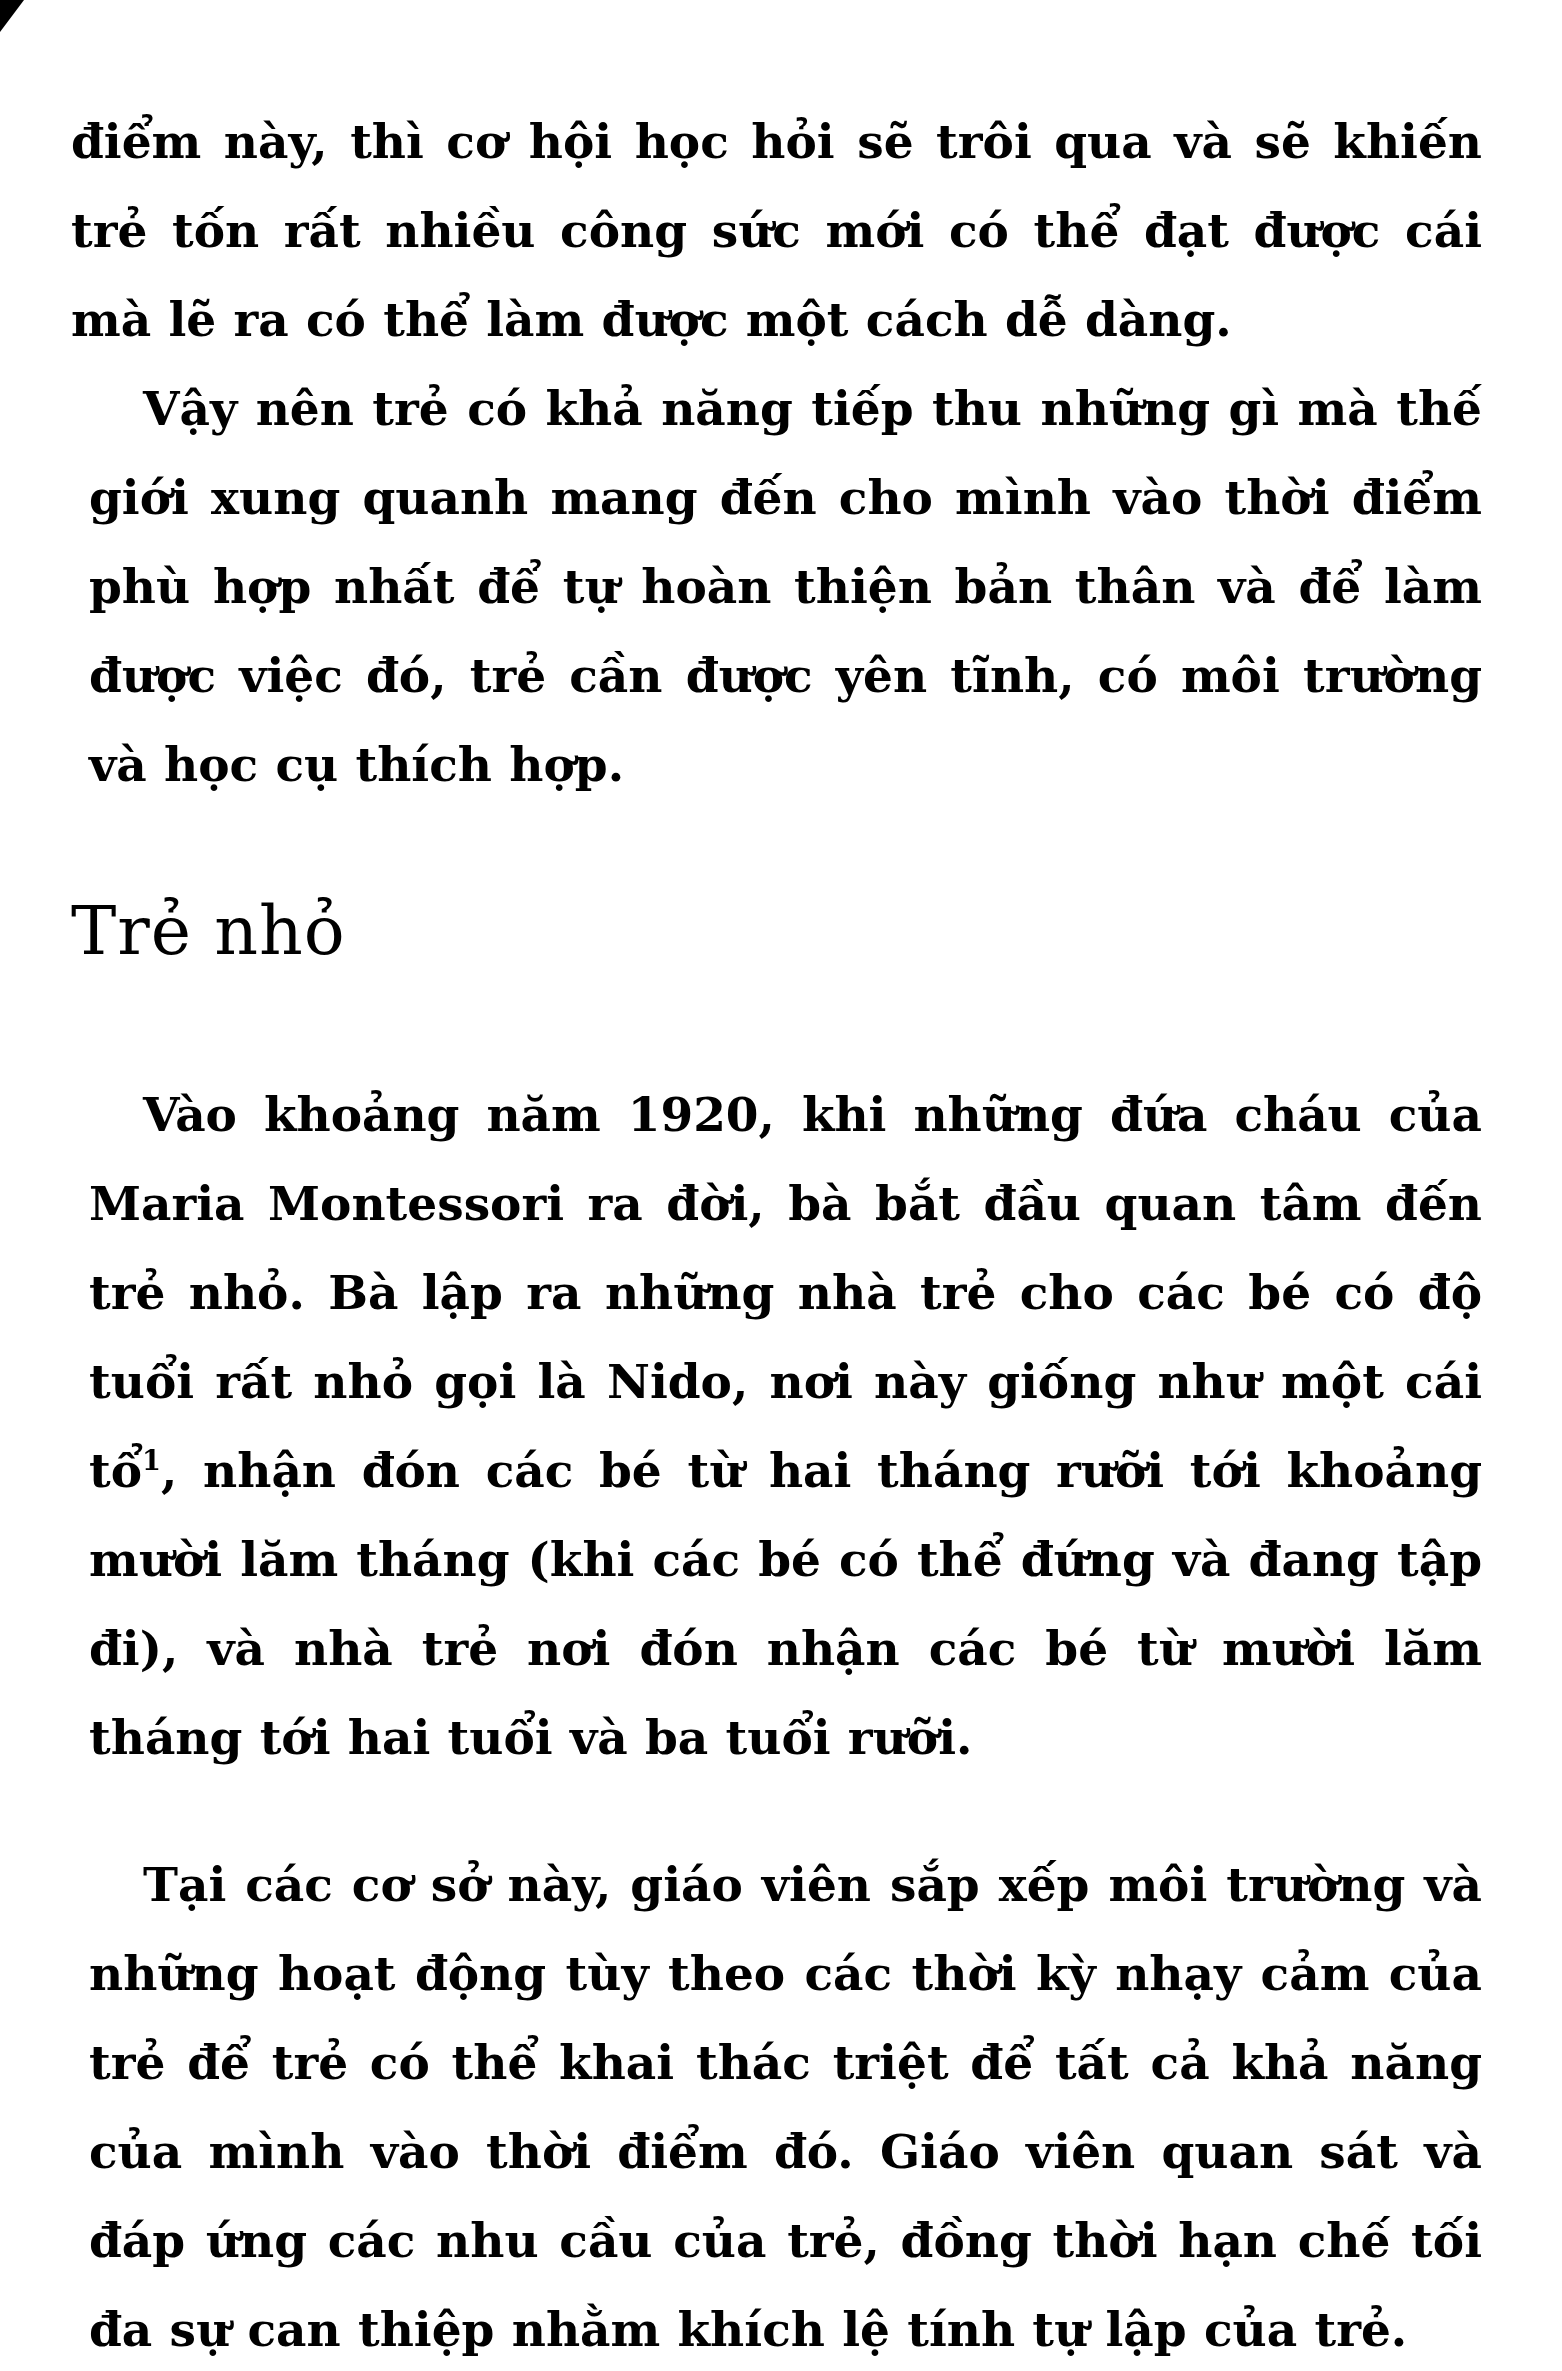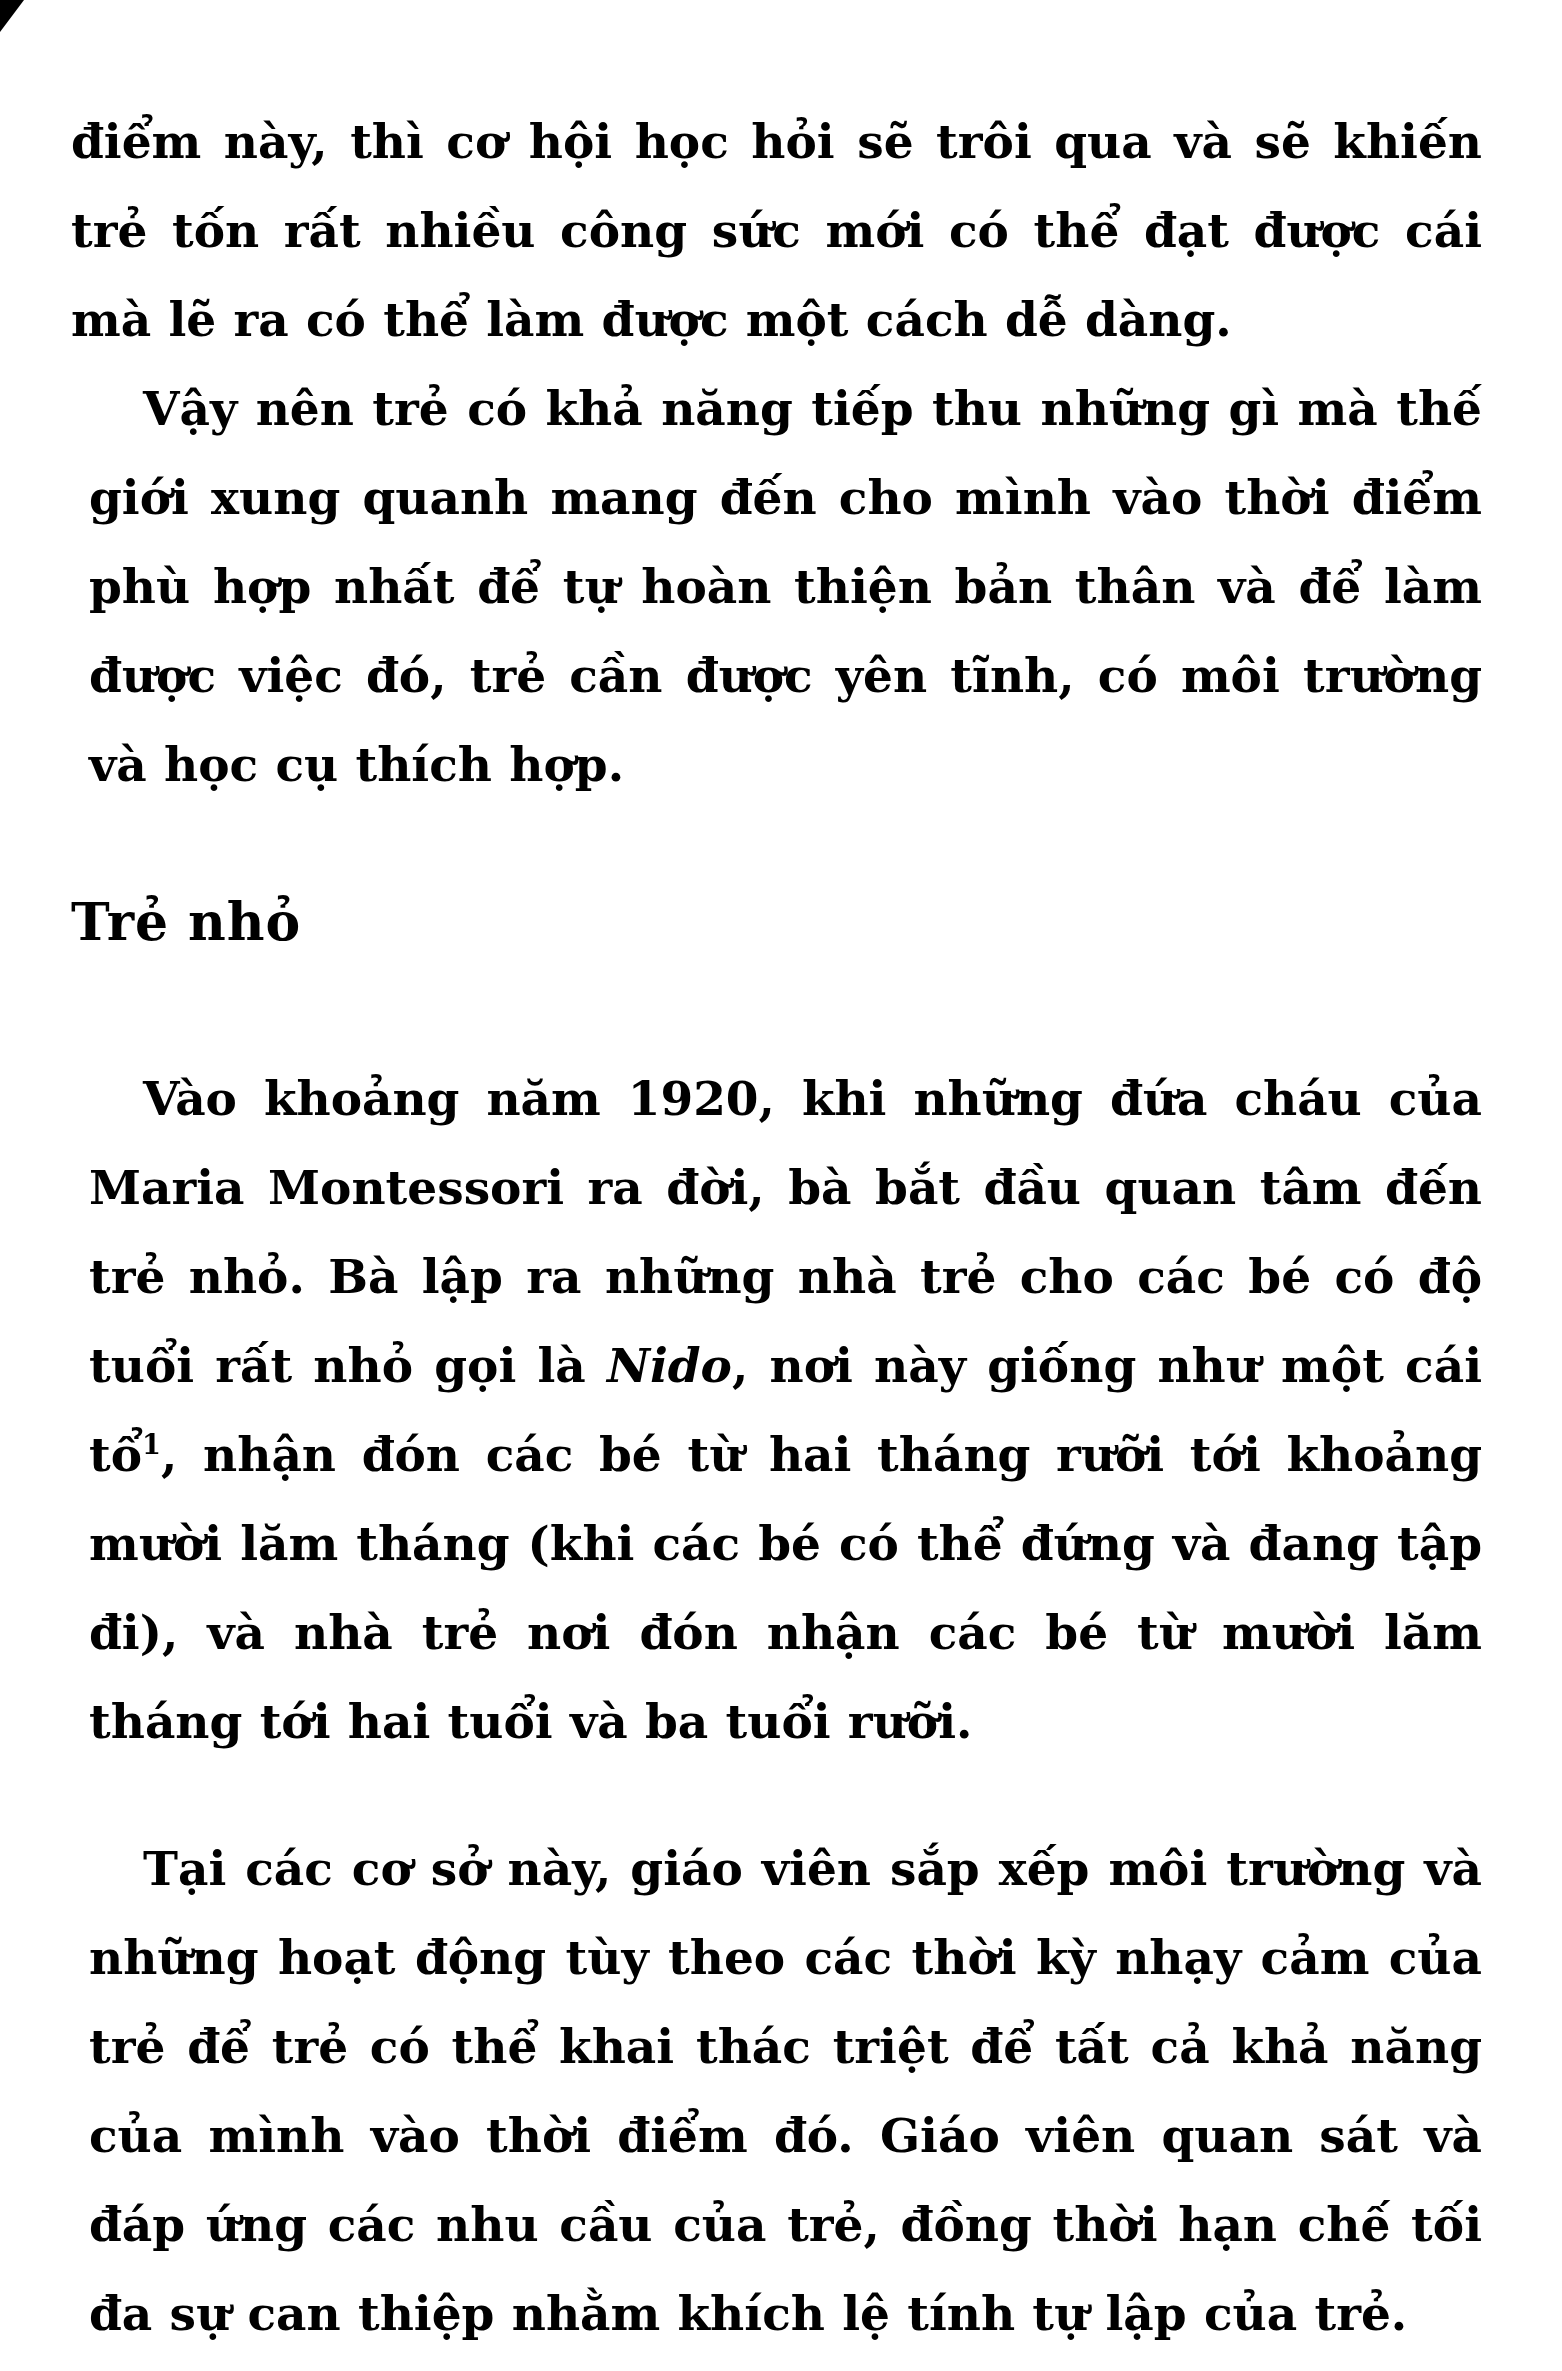--- a/index.html
+++ b/index.html
@@ -40,31 +40,30 @@
     text-align: justify;
     margin: 0;
     word-spacing: 0.9px;
   }
   .indent {
     text-indent: 54px;
     margin-left: 18px;
   }
   .section-heading {
     font-family: "DejaVu Serif", serif;
-    font-weight: bold;
-    font-size: 52px;
+    font-weight: normal;
+    font-size: 68px;
     line-height: 1.05;
     letter-spacing: 0.9px;
     margin: 86px 0 104px 0;
   }
   .gap-above {
     margin-top: 58px;
   }
   .italic-term {
-    font-style: italic;
   }
   .fn-ref {
     vertical-align: super;
     font-size: 58%;
     line-height: 0;
   }
 </style>
 </head>
 <body>
 

